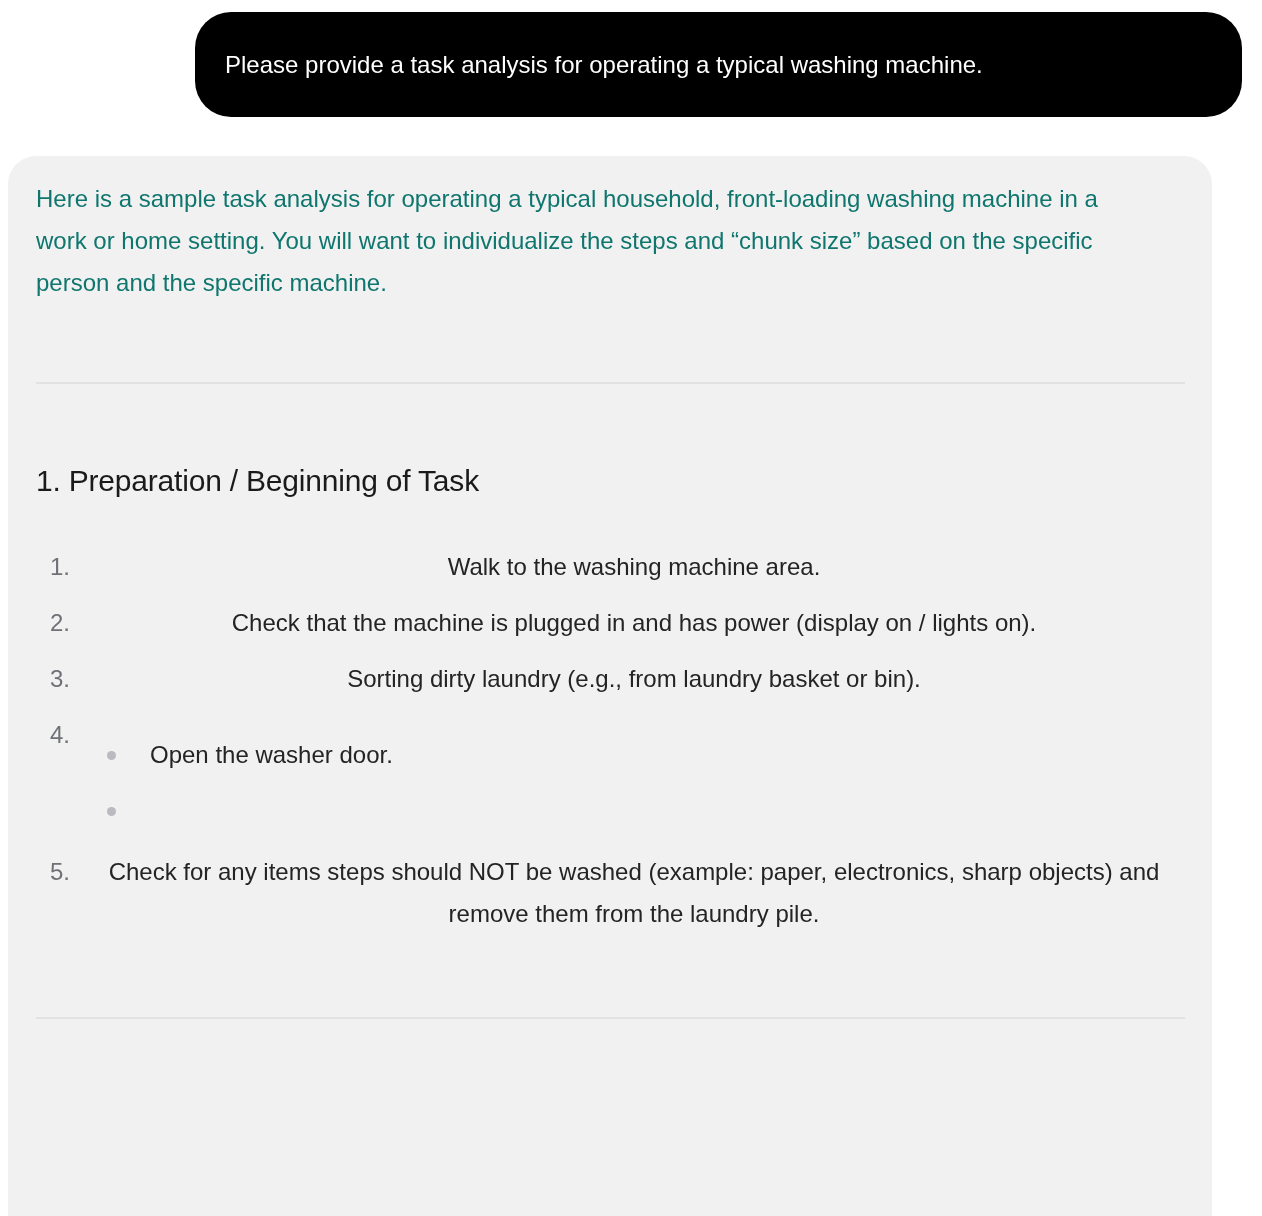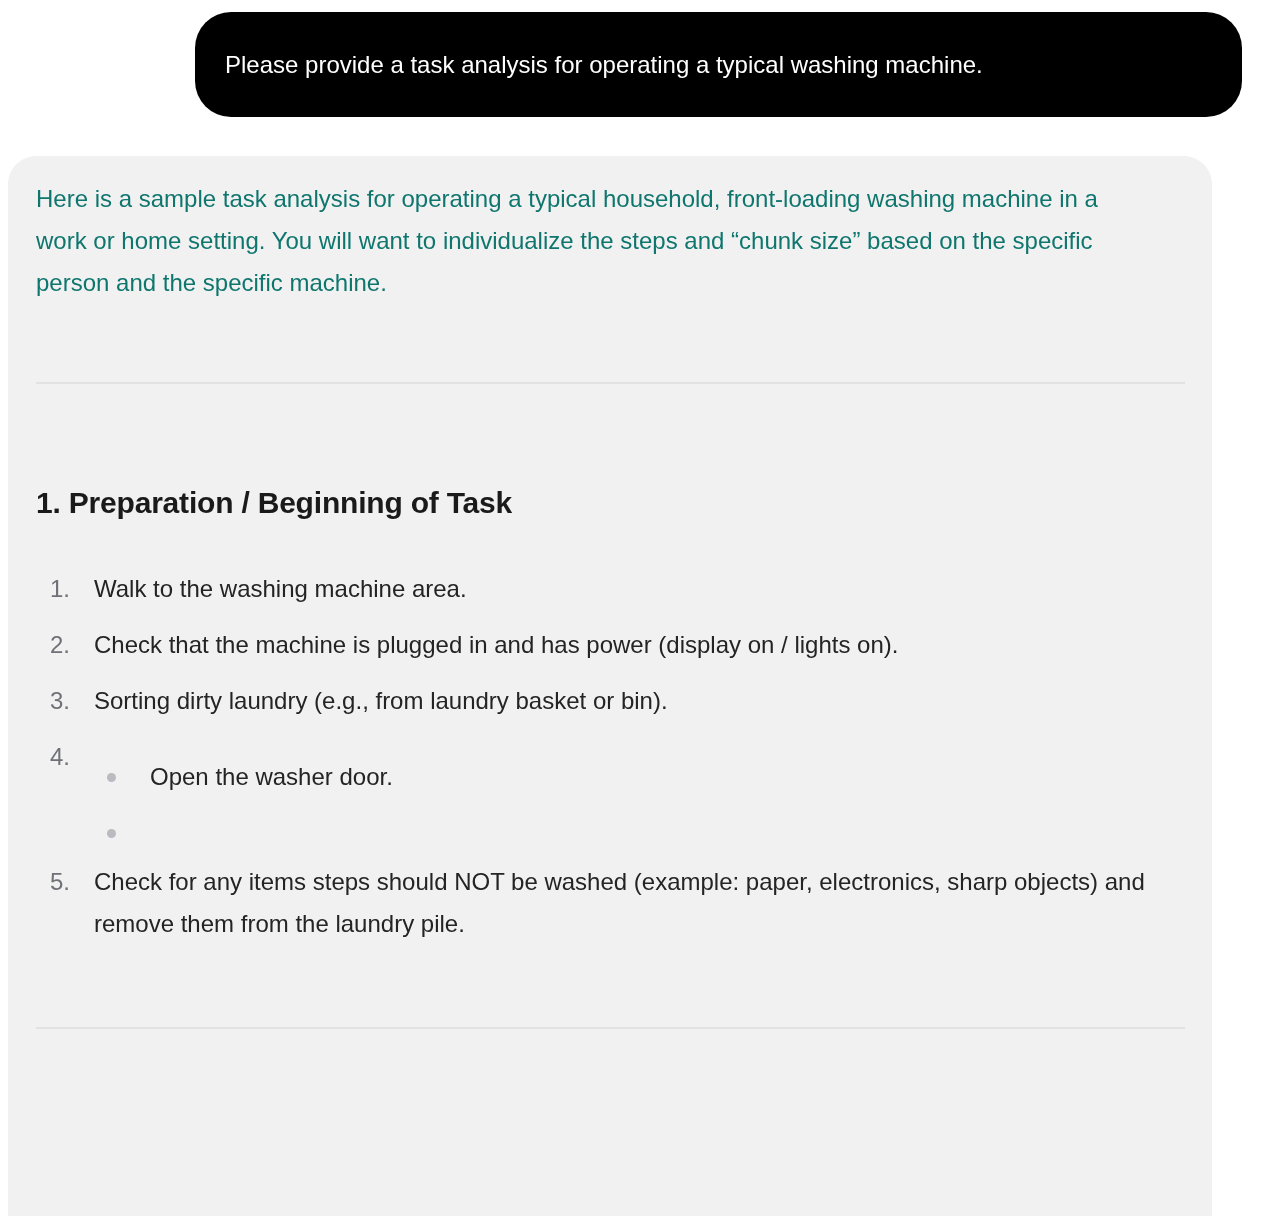--- a/index.html
+++ b/index.html
@@ -47,24 +47,24 @@
 
   .divider {
     border: none;
     height: 2px;
     background: #e2e2e2;
     margin-top: 78px;
   }
   .divider-2 { margin-top: 82px; }
 
   .section-heading {
-    margin-top: 100px;
+    margin-top: 78px;
     font-size: 30px;
     line-height: 38px;
-    font-weight: 700;
+    font-weight: 400;
     color: #1a1a1a;
     letter-spacing: -0.2px;
   }
 
   ol.steps-list {
     list-style: none;
     margin-top: 46px;
   }
   ol.steps-list > li {
     display: flex;
@@ -76,26 +76,27 @@
   }
   ol.steps-list > li .step-number {
     flex: 0 0 28px;
     text-align: right;
     margin-right: 24px;
     color: #6f7177;
   }
   ol.steps-list > li .step-body {
     flex: 1 1 auto;
     max-width: 1080px;
+    text-align: center;
   }
 
   ul.sub-list {
     list-style: none;
     margin-top: 20px;
-    margin-bottom: 9px;
+    margin-bottom: 21px;
   }
   ul.sub-list > li {
     display: flex;
     align-items: flex-start;
     font-size: 24px;
     line-height: 42px;
     margin-top: 14px;
   }
   ul.sub-list > li:first-child { margin-top: 0; }
   .bullet-dot {

